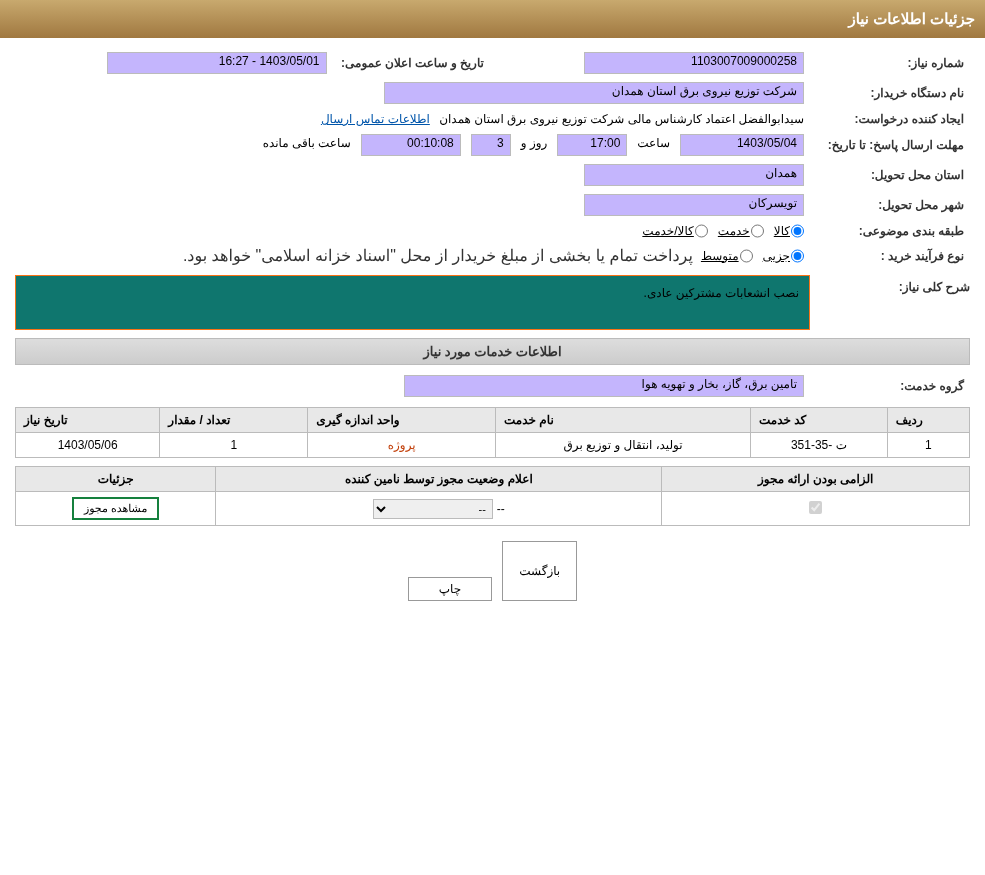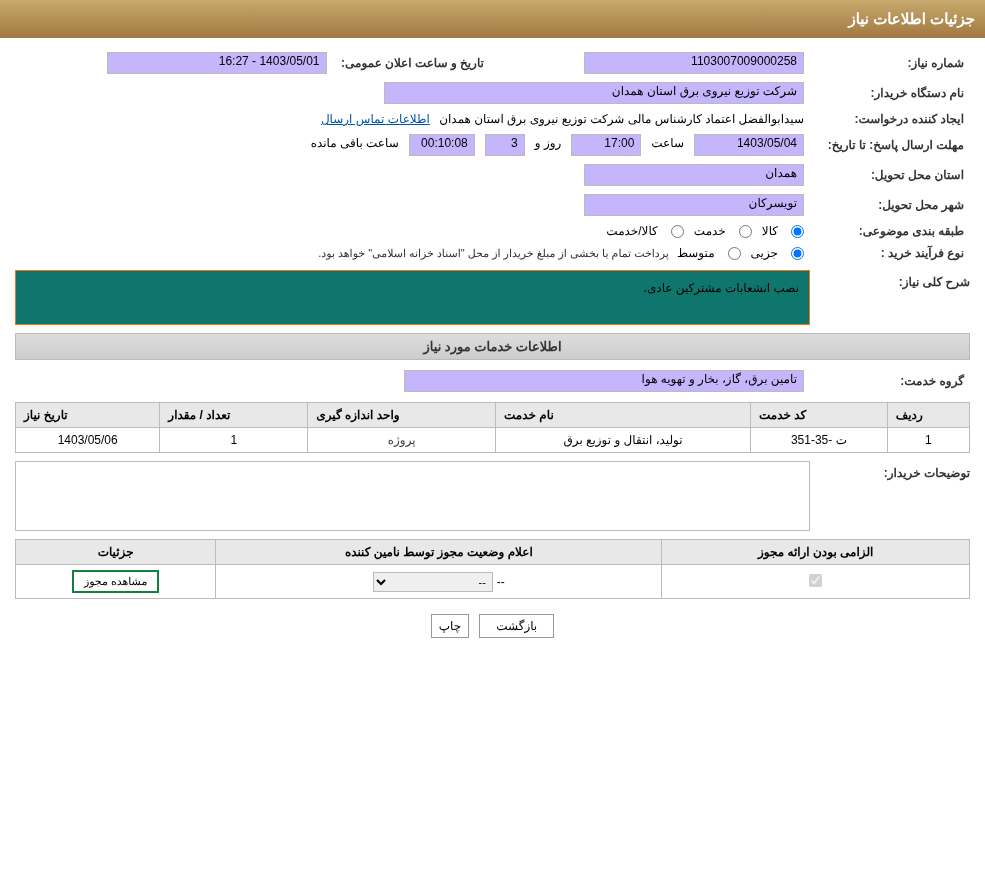--- a/index.html
+++ b/index.html
@@ -73,22 +73,22 @@
       text-decoration: underline;
       cursor: pointer;
     }
     .radio-group {
       display: flex;
       gap: 10px;
       align-items: center;
     }
     .radio-item {
       display: flex;
-      align-items: center;
-      gap: 13px;
+      gap: 1px;
+      text-decoration: underline;
     }
     .shrah-box {
       border: 1px solid #f97316;
       width: 100%;
       min-height: 55px;
       padding: 10px;
       background: #0f766e;
       text-align: right;
       resize: none;
     }
@@ -155,24 +155,25 @@
       background: #fff;
       border: 2px solid #15803d;
       padding: 3px 10px;
       cursor: pointer;
       font-family: Tahoma, Arial, sans-serif;
       font-size: 11px;
     }
     .btn-print {
       background: #fff;
       border: 1px solid #999;
-      padding: 4px 7px;
+      padding: 4px 30px;
       cursor: pointer;
       font-family: Tahoma, Arial, sans-serif;
       font-size: 12px;
+      margin-top: 36px;
     }
     .btn-back {
       background: #fff;
       border: 1px solid #999;
       padding: 4px 16px;
       cursor: pointer;
       font-family: Tahoma, Arial, sans-serif;
       font-size: 12px;
     }
     .bottom-buttons {
@@ -227,31 +228,31 @@
         <td class="label-cell">ایجاد کننده درخواست:</td>
         <td class="value-cell" colspan="3">
           <span style="margin-left:6px;">سیدابوالفضل اعتماد کارشناس مالی شرکت توزیع نیروی برق استان همدان</span>
           <span class="blue-link">اطلاعات تماس ارسال</span>
         </td>
       </tr>
 
       <tr>
         <td class="label-cell">مهلت ارسال پاسخ: تا تاریخ:</td>
         <td class="value-cell" colspan="3">
-          <span class="input-box" style="width:110px;">1403/05/04</span>
+          <span class="input-box" style="width:124px;">1403/05/04</span>
           &nbsp;
           <span>ساعت</span>
           &nbsp;
           <span class="input-box" style="width:70px;">17:00</span>
           &nbsp;
           <span>روز و</span>
           &nbsp;
           <span class="input-box" style="width:40px;">3</span>
           &nbsp;
-          <span class="input-box" style="width:66px;">00:10:08</span>
+          <span class="input-box" style="width:100px;">00:10:08</span>
           &nbsp;
           <span>ساعت باقی مانده</span>
         </td>
       </tr>
 
       <tr>
         <td class="label-cell">استان محل تحویل:</td>
         <td class="value-cell" colspan="3">
           <span class="input-box input-medium">همدان</span>
         </td>
@@ -291,21 +292,21 @@
             <div class="radio-group">
               <div class="radio-item">
                 <input type="radio" name="nooe" checked="" style="">
                 <span>جزیی</span>
               </div>
               <div class="radio-item">
                 <input type="radio" name="nooe" style="">
                 <span>متوسط</span>
               </div>
             </div>
-            <span style="color:#333; font-size:11px;">پرداخت تمام یا بخشی از مبلغ خریدار از محل "اسناد خزانه اسلامی" خواهد بود.</span>
+            <span style="color:#333; font-size:16px;">پرداخت تمام یا بخشی از مبلغ خریدار از محل "اسناد خزانه اسلامی" خواهد بود.</span>
           </div>
         </td>
       </tr>
     </tbody>
       </table>
 
     <div class="shrah-section">
       <div class="label-cell">شرح کلی نیاز:</div>
       <div class="shrah-content">
         <div class="shrah-box">
@@ -336,33 +337,27 @@
           <th>واحد اندازه گیری</th>
           <th>تعداد / مقدار</th>
           <th>تاریخ نیاز</th>
         </tr>
       </thead>
       <tbody id="services-tbody">
       <tr>
       <td>1</td>
       <td>ت -35-351</td>
       <td>تولید، انتقال و توزیع برق</td>
-      <td style="color:#404040;">پروژه</td>
+      <td style="color:#c2410c;">پروژه</td>
       <td>1</td>
       <td>1403/05/06</td>
     </tr>
         </tbody>
     </table>
 
-    <div style="display:flex; align-items:flex-start; margin-bottom:8px;">
-      <div class="label-cell" style="min-width:120px; padding-top:5px;">توضیحات خریدار:</div>
-      <div style="flex:1;">
-        <div class="note-box"></div>
-      </div>
-    </div>
 
 
     <table class="mojoz-table">
       <thead>
         <tr>
           <th>الزامی بودن ارائه مجوز</th>
           <th>اعلام وضعیت مجوز توسط نامین کننده</th>
           <th>جزئیات</th>
         </tr>
       </thead>

